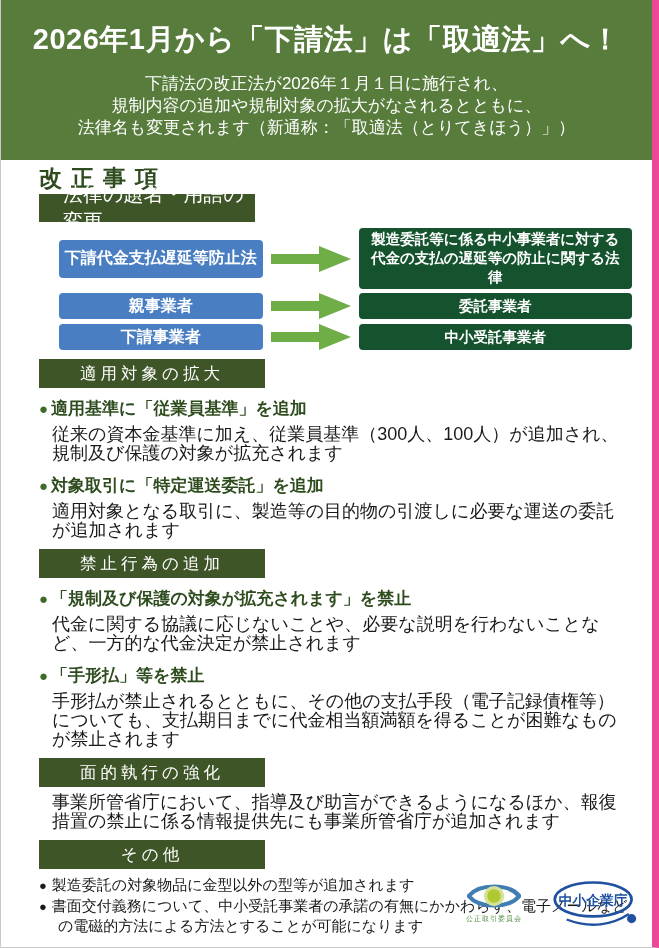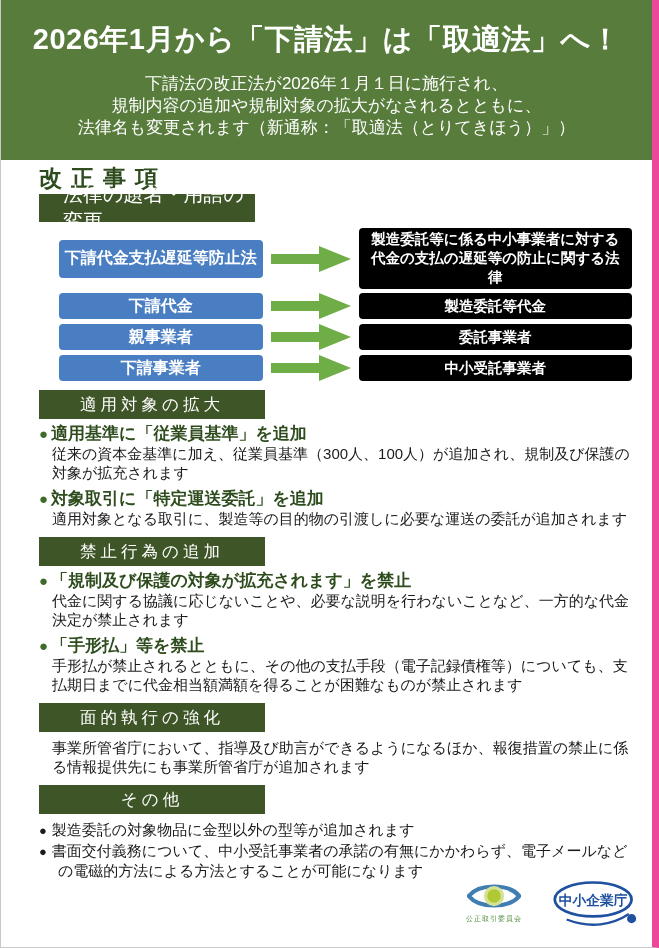--- a/index.html
+++ b/index.html
@@ -81,21 +81,21 @@
   }
   .rename-row.tall .old-box { min-height: 38px; }
   .arrow-cell {
     width: 96px;
     display: flex; align-items: center; justify-content: center;
     flex: 0 0 auto;
   }
   .new-box {
     width: 290px;
     min-height: 26px;
-    background: #000000;
+    background: #14532d;
     color: #ffffff;
     font-size: 14.5px;
     font-weight: bold;
     border-radius: 4px;
     display: flex; align-items: center; justify-content: center;
     text-align: center;
     line-height: 19px;
     padding: 2px 6px;
   }
   .rename-row.tall .new-box { min-height: 44px; }
@@ -108,27 +108,27 @@
     letter-spacing: 4px;
     display: flex; align-items: center; justify-content: center;
     margin: 9px 0 6px 0;
   }
 
   .item { margin-bottom: 8px; max-width: 600px; }
   .item-head {
     color: #2e4c1e;
     font-size: 17px;
     font-weight: bold;
-    line-height: 18px;
+    line-height: 30px;
     margin-bottom: 1px;
   }
   .item-head .blt { color: #3e6b2a; margin-right: 3px; font-size: 15px; }
   .item-body {
     color: #1a1a1a;
-    font-size: 15px;
+    font-size: 18px;
     line-height: 19px;
     margin-left: 13px;
     max-width: 592px;
   }
 
   .plain-list { margin-top: 4px; max-width: 606px; }
   .plain-item {
     color: #1a1a1a;
     font-size: 15px;
     line-height: 19px;
@@ -175,29 +175,20 @@
     <div class="rename-row tall">
       <div class="old-box">下請代金支払遅延等防止法</div>
       <span class="arrow-cell">
         <svg width="80" height="26" viewBox="0 0 80 26">
             <polygon points="0,8 48,8 48,0 80,13 48,26 48,18 0,18" fill="#6fad47"></polygon>
           </svg>
       </span>
       <div class="new-box">製造委託等に係る中小事業者に対する代金の支払の遅延等の防止に関する法律</div>
     </div>
 
-    <div class="rename-row">
-      <div class="old-box">下請代金</div>
-      <span class="arrow-cell">
-        <svg width="80" height="26" viewBox="0 0 80 26">
-            <polygon points="0,8 48,8 48,0 80,13 48,26 48,18 0,18" fill="#6fad47"></polygon>
-          </svg>
-      </span>
-      <div class="new-box">製造委託等代金</div>
-    </div>
 
     <div class="rename-row">
       <div class="old-box">親事業者</div>
       <span class="arrow-cell">
         <svg width="80" height="26" viewBox="0 0 80 26">
             <polygon points="0,8 48,8 48,0 80,13 48,26 48,18 0,18" fill="#6fad47"></polygon>
           </svg>
       </span>
       <div class="new-box">委託事業者</div>
     </div>

